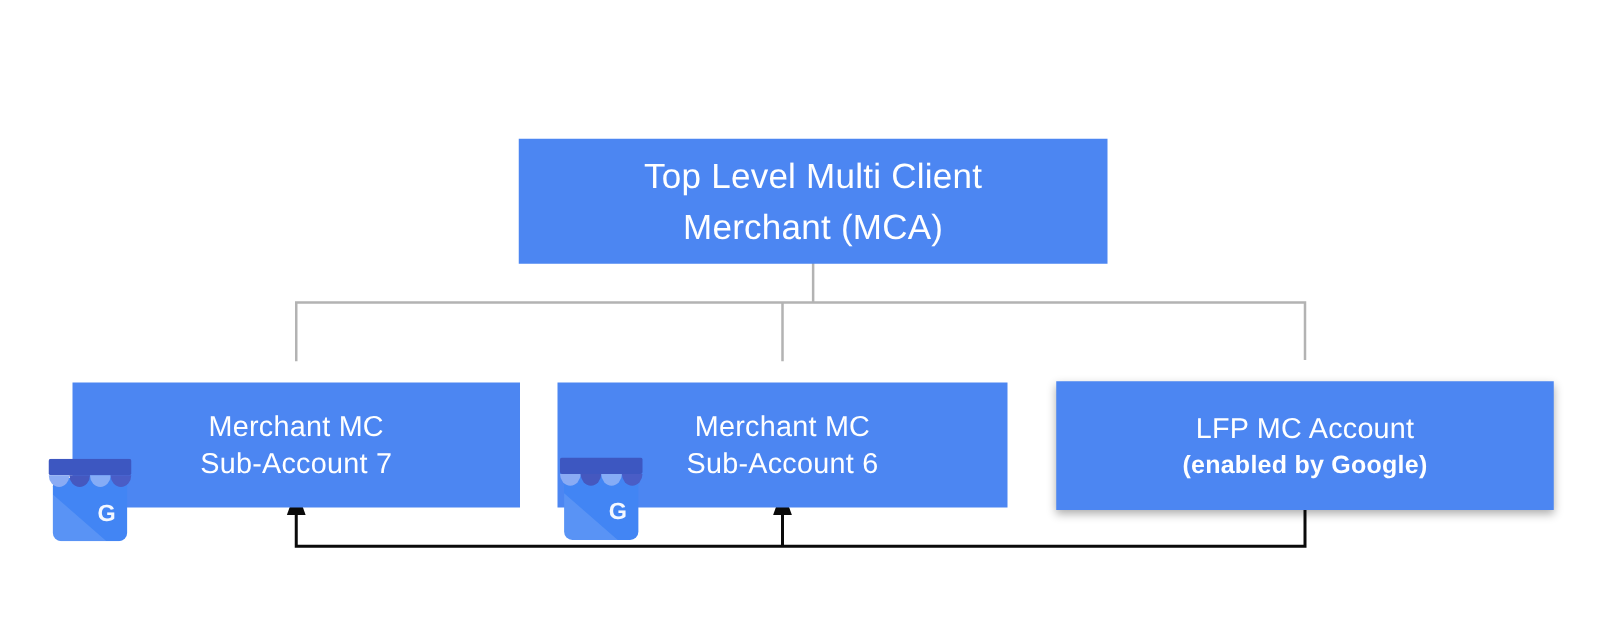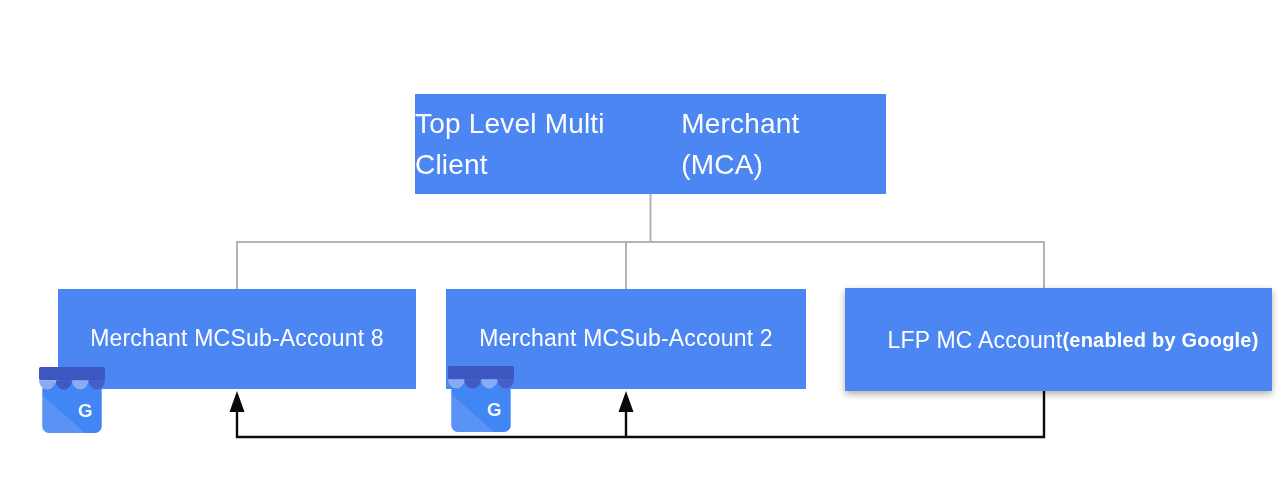--- a/index.html
+++ b/index.html
@@ -33,25 +33,26 @@
   }
   .arrow-head {
     fill: var(--arrow-line, #000000);
     stroke: none;
   }
   .node {
     position: absolute;
     background: var(--node-fill, #4c86f2);
     color: var(--node-text, #ffffff);
     display: flex;
-    flex-direction: row;
+    flex-direction: column;
     align-items: center;
     justify-content: center;
-    text-align: left;
+    text-align: right;
     letter-spacing: 0.2px;
+    margin-top: 17px;
   }
   .node-root {
     left: 415px; top: 94px;
     width: 471px; height: 100px;
     font-size: 28px;
     line-height: 41px;
   }
   .node-sub1 {
     left: 58px; top: 289px;
     width: 358px; height: 100px;
@@ -63,21 +64,20 @@
     width: 360px; height: 100px;
     font-size: 23px;
     line-height: 29.5px;
   }
   .node-lfp {
     left: 845px; top: 288px;
     width: 398px; height: 103px;
     font-size: 23px;
     line-height: 30px;
     box-shadow: 0 3px 7px rgba(0,0,0,0.32);
-    padding-left: 29px;
   }
   .node-lfp .node-line2 {
     font-size: 20px;
     font-weight: bold;
   }
   .gmb-icon {
     position: absolute;
     width: 72px;
     height: 66px;
   }
@@ -104,26 +104,26 @@
     <polygon class="arrow-head" points="626,391 618.5,412 633.5,412"></polygon>
   </svg>
 
   <div class="node node-root">
     <span class="node-line1">Top Level Multi Client</span>
     <span class="node-line2">Merchant (MCA)</span>
   </div>
 
   <div class="node node-sub1">
     <span class="node-line1">Merchant MC</span>
-    <span class="node-line2">Sub-Account 8</span>
+    <span class="node-line2">Sub-Account 7</span>
   </div>
 
   <div class="node node-sub2">
     <span class="node-line1">Merchant MC</span>
-    <span class="node-line2">Sub-Account 2</span>
+    <span class="node-line2">Sub-Account 6</span>
   </div>
 
   <div class="node node-lfp">
     <span class="node-line1">LFP MC Account</span>
     <span class="node-line2">(enabled by Google)</span>
   </div>
 
   <svg class="gmb-icon gmb-icon-1" viewBox="0 0 64 60" xmlns="http://www.w3.org/2000/svg">
     <rect x="5" y="14" width="54" height="46" rx="6" fill="#4285F4"></rect>
     <path d="M5 26 L5 54 Q5 60 11 60 L44 60 Z" fill="rgba(255,255,255,0.12)"></path>

